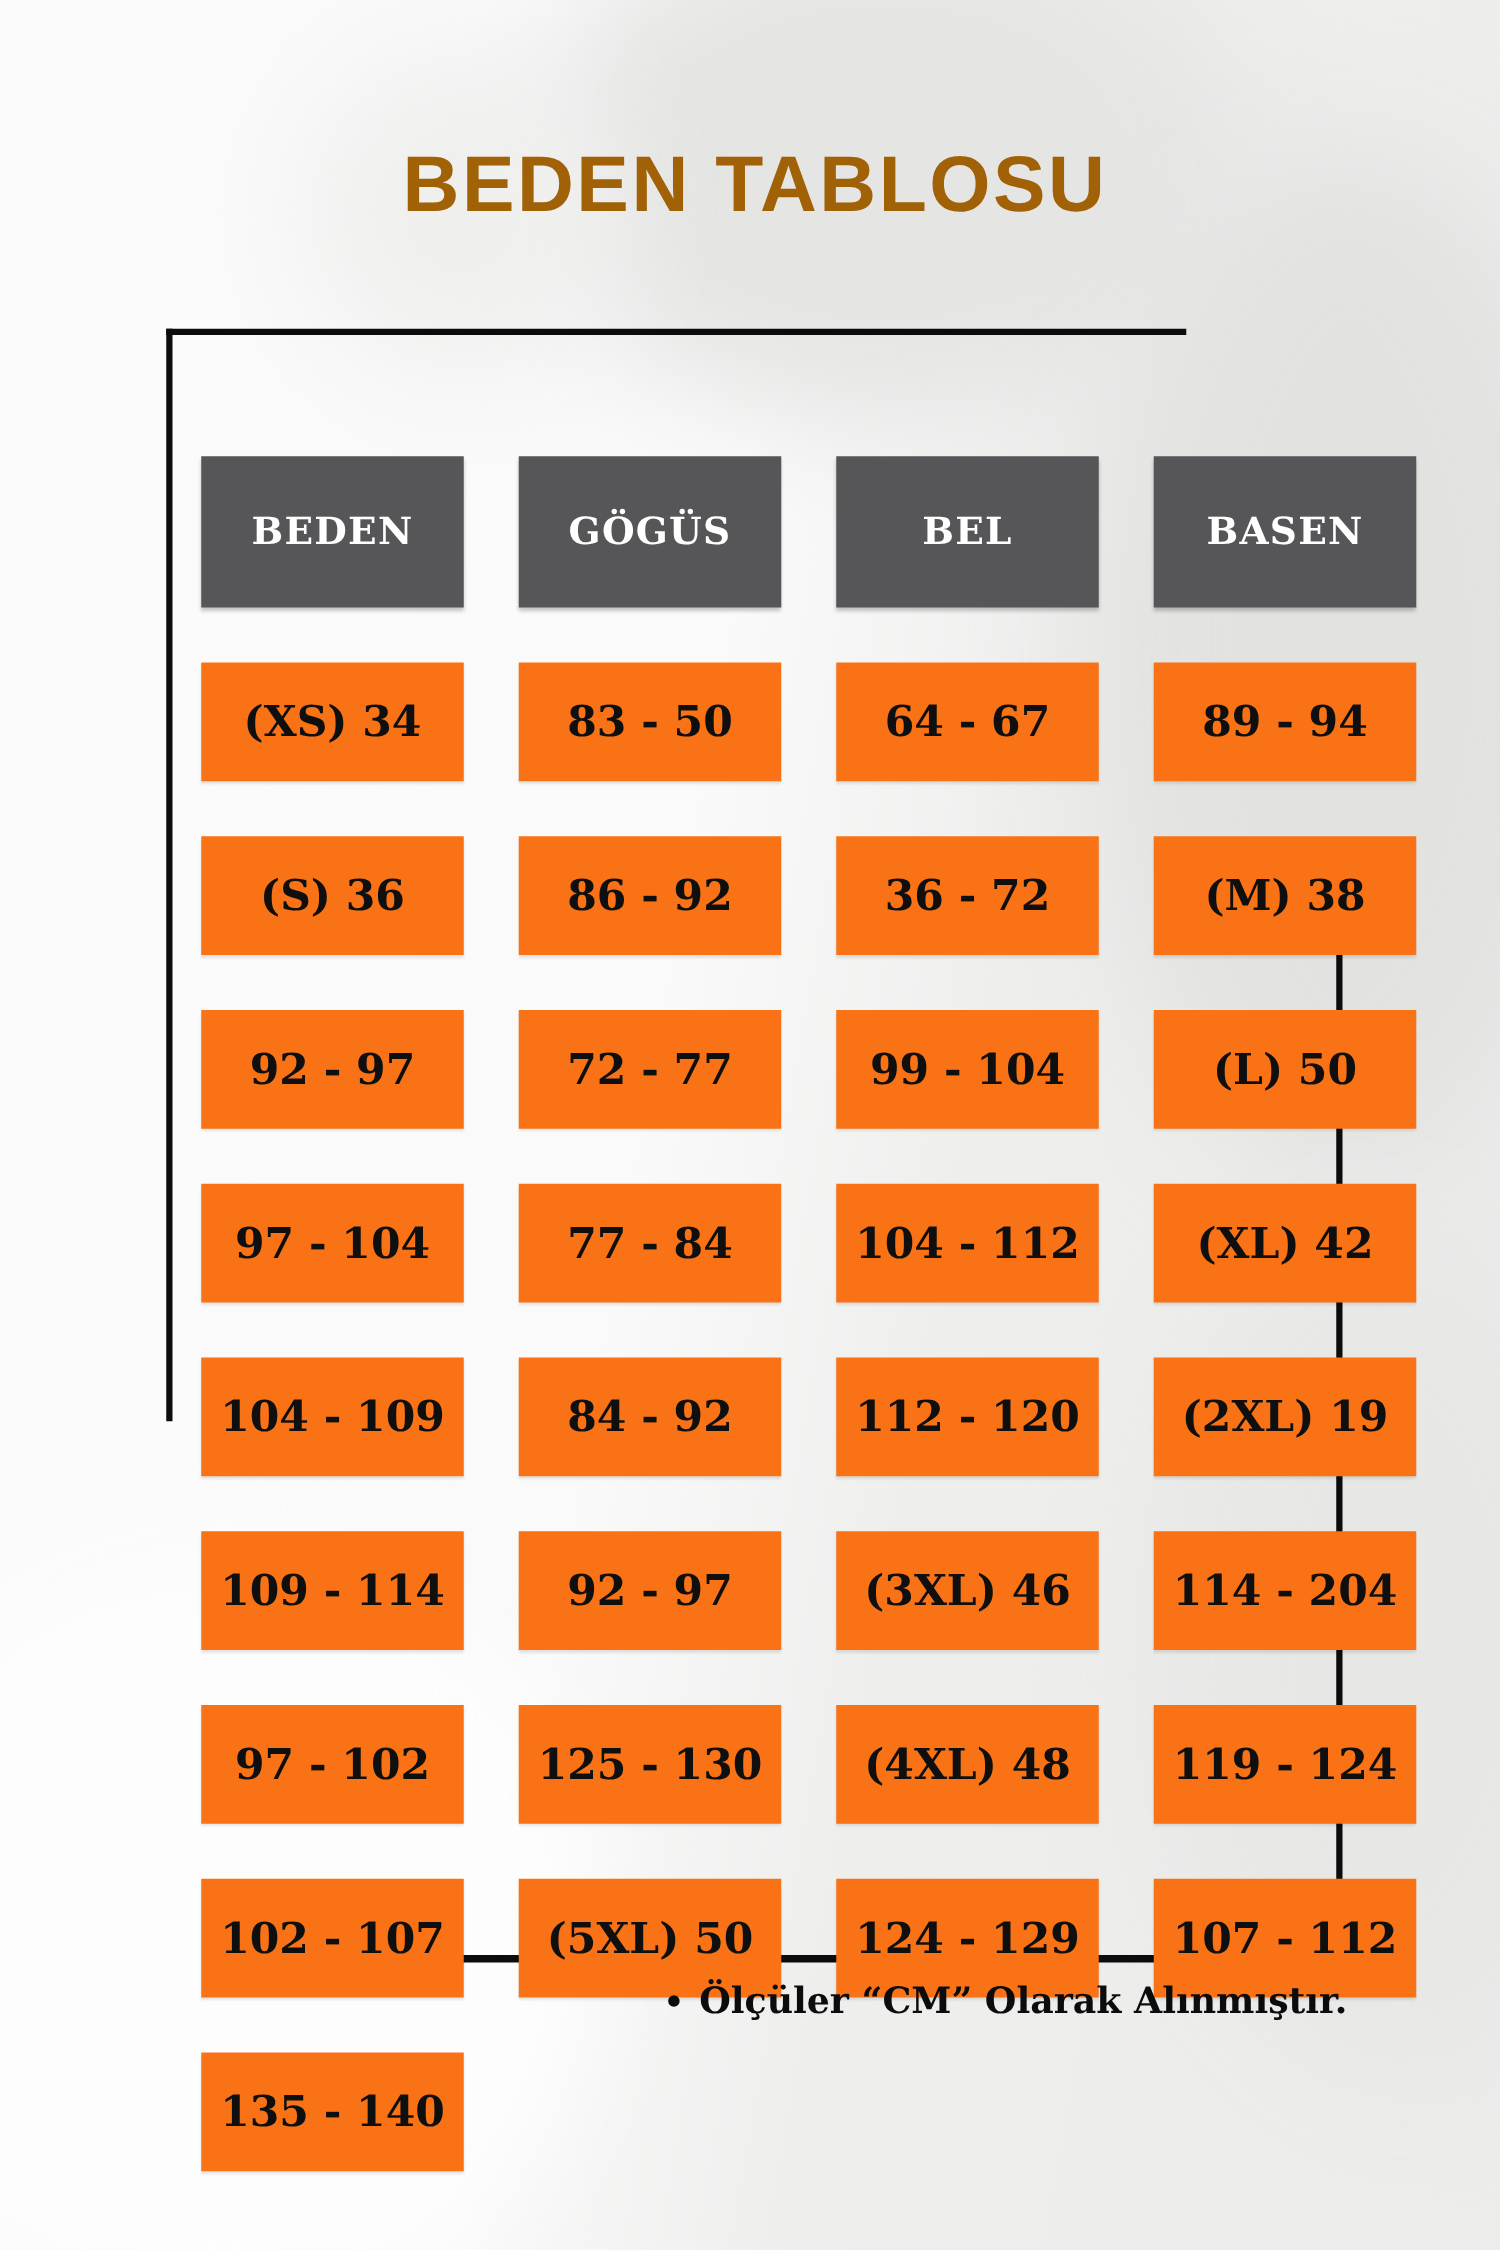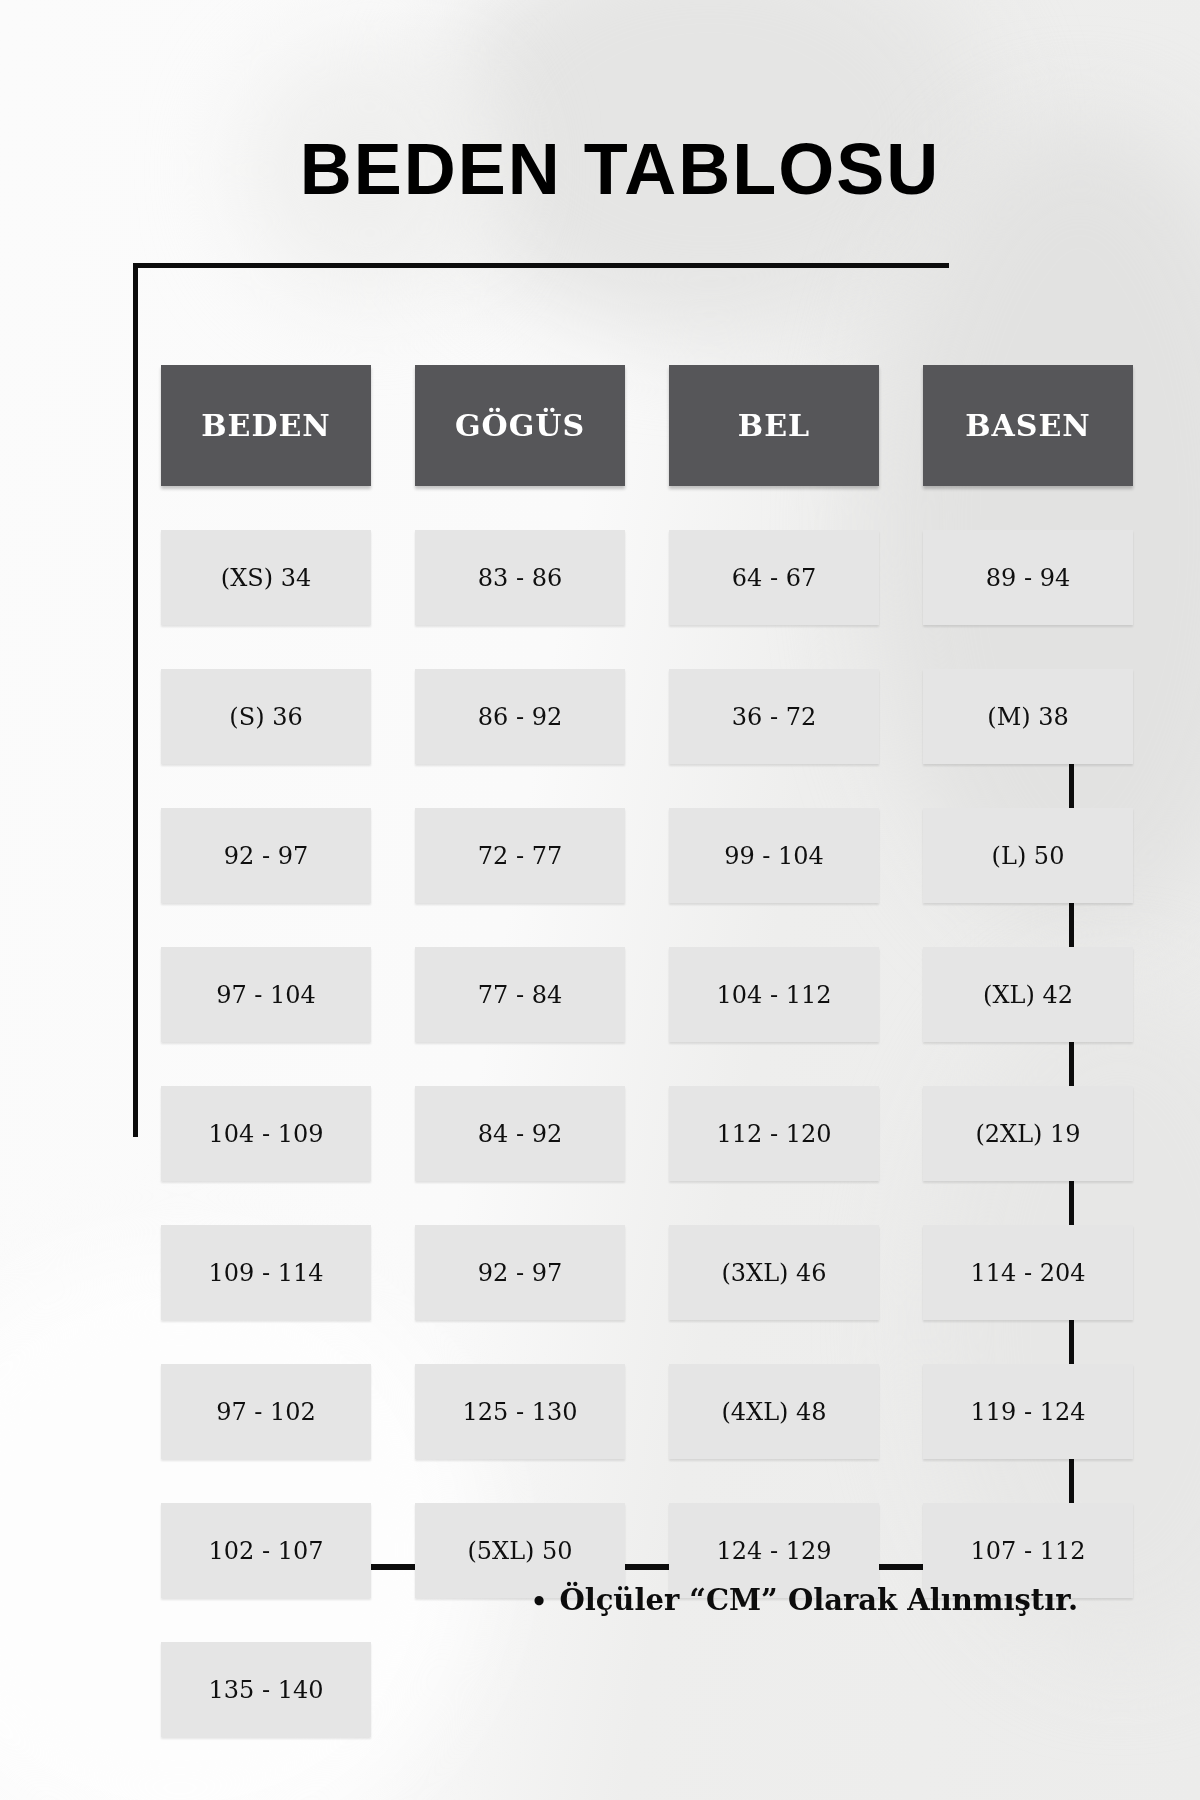--- a/index.html
+++ b/index.html
@@ -18,27 +18,27 @@
   .blob-1 { left: 430px; top: -80px;  width: 560px; height: 420px; background: #e5e5e4; }
   .blob-2 { left: 870px; top: 120px;  width: 420px; height: 820px; background: #e2e2e1; }
   .blob-3 { left: 920px; top: 980px;  width: 400px; height: 680px; background: #e7e7e6; }
   .blob-4 { left: -120px; top: 1250px; width: 600px; height: 600px; background: #fdfdfd; }
   .blob-5 { left: 240px; top: 40px;   width: 260px; height: 260px; background: #efefee; }
 
   .page-title {
     position: absolute;
     left: 604px; top: 112px;
     transform: translateX(-50%);
-    margin: 16px;
+    margin: 0;
     white-space: nowrap;
     font-family: "Liberation Sans", sans-serif;
     font-weight: 900;
-    font-size: 72px;
+    font-size: 63px;
     letter-spacing: 2px;
-    color: #000000;
+    color: #a16207;
   }
 
   
   .frame { position: absolute; background: #0c0c0c; }
   .frame-top-h      { left: 133px;  top: 263px;  width: 816px; height: 5px;  }
   .frame-left-v     { left: 133px;  top: 263px;  width: 5px;   height: 874px; }
   .frame-right-v    { left: 1069px; top: 700px;  width: 5px;   height: 870px; }
   .frame-bottom-h   { left: 179px;  top: 1564px; width: 896px; height: 6px;  }
 
   .size-table {
@@ -59,24 +59,24 @@
   }
   .cell.header {
     background: #565659;
     color: #ffffff;
     font-weight: bold;
     font-size: 30px;
     letter-spacing: 1px;
     box-shadow: 0 3px 3px rgba(0,0,0,0.22);
   }
   .cell.data {
-    background: #e5e5e5;
+    background: #f97316;
     color: #0f0f0f;
-    font-weight: normal;
-    font-size: 24px;
+    font-weight: bold;
+    font-size: 34px;
     box-shadow: 0 2px 2px rgba(0,0,0,0.10);
   }
 
   .footer-note {
     position: absolute;
     top: 1583px;
     right: 122px;
     white-space: nowrap;
     font-family: "DejaVu Serif", serif;
     font-weight: bold;
@@ -100,21 +100,21 @@
 <div class="frame frame-bottom-h"></div>
 
 <h1 class="page-title">BEDEN TABLOSU</h1>
 
 <div class="size-table">
     <div class="cell header">BEDEN</div>
     <div class="cell header">GÖGÜS</div>
     <div class="cell header">BEL</div>
     <div class="cell header">BASEN</div>
     <div class="cell data">(XS) 34</div>
-    <div class="cell data">83 - 86</div>
+    <div class="cell data">83 - 50</div>
     <div class="cell data">64 - 67</div>
     <div class="cell data">89 - 94</div>
     <div class="cell data">(S) 36</div>
     <div class="cell data">86 - 92</div>
     <div class="cell data">36 - 72</div>
     <div class="cell data">(M) 38</div>
     <div class="cell data">92 - 97</div>
     <div class="cell data">72 - 77</div>
     <div class="cell data">99 - 104</div>
     <div class="cell data">(L) 50</div>

